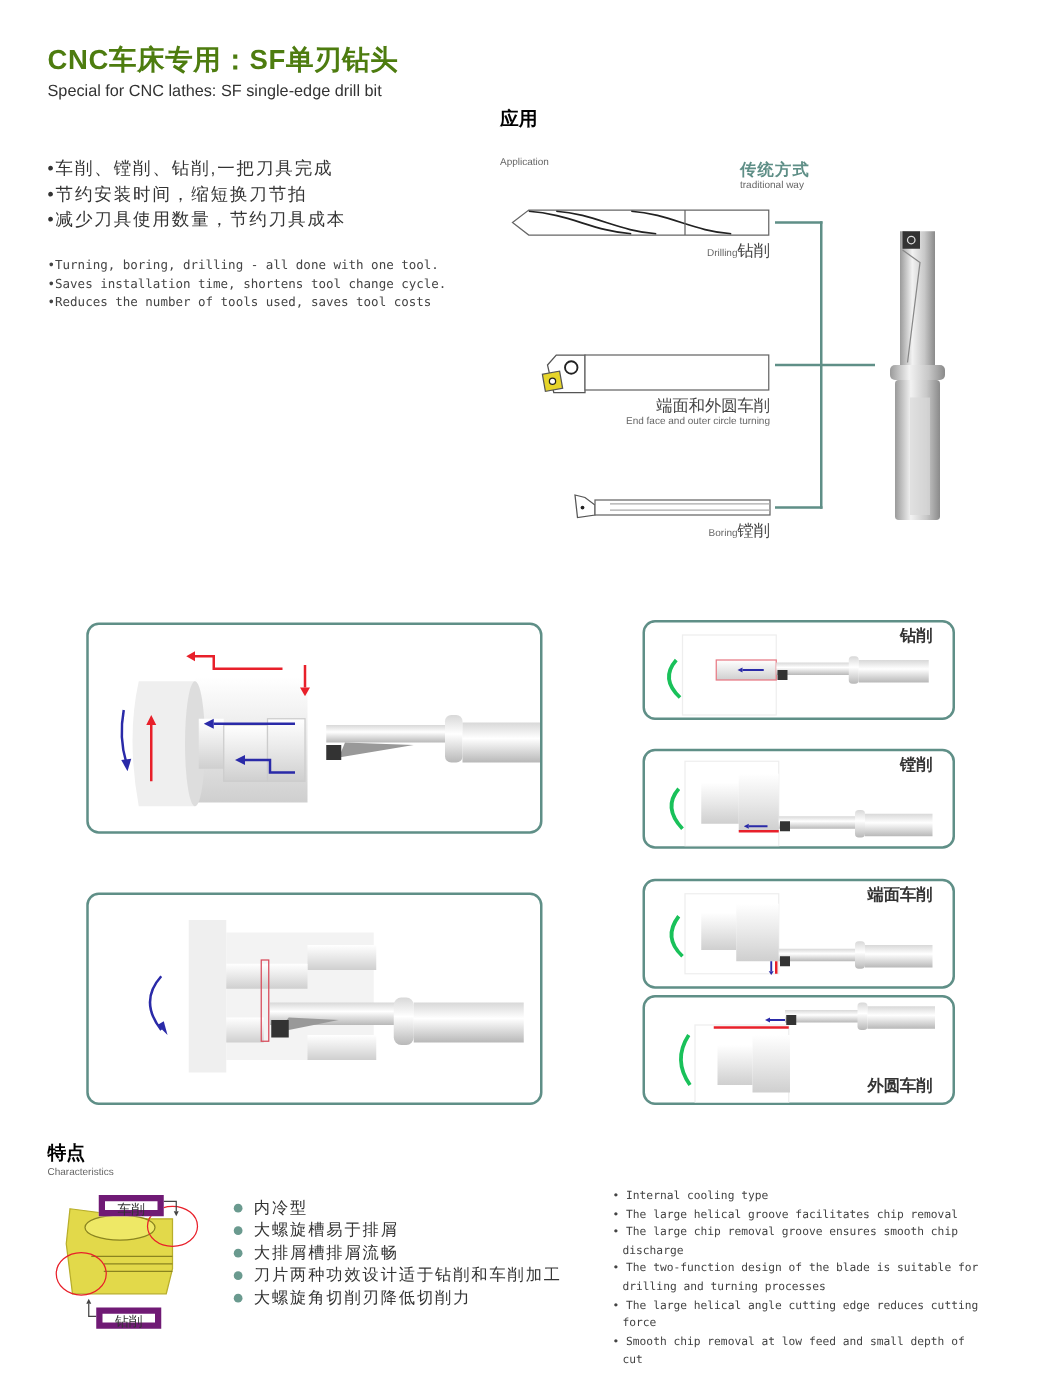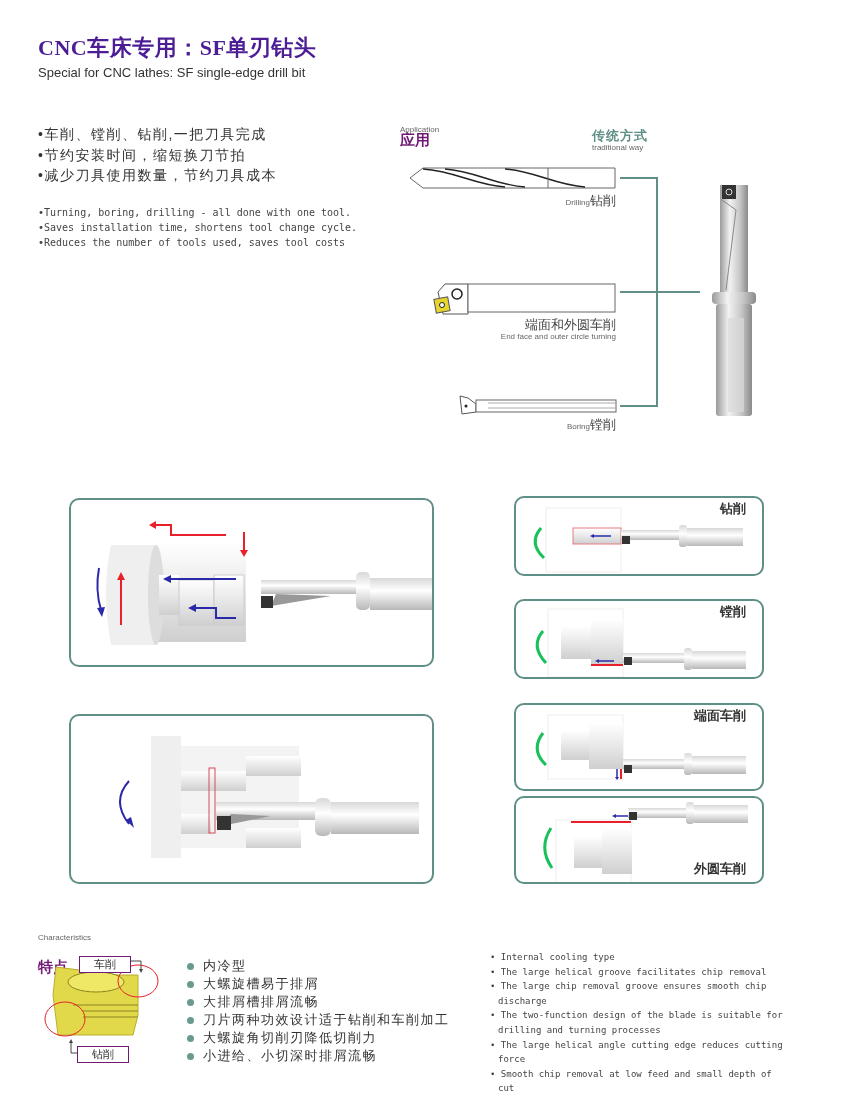--- a/index.html
+++ b/index.html
@@ -1,37 +1,37 @@
 <!DOCTYPE html>
 <html><head>
 <meta charset="utf-8">
 <style>
   * { box-sizing: border-box; margin: 0; padding: 0; }
   html, body { width: 850px; height: 1100px; background: #ffffff; overflow: hidden; }
   body { position: relative; font-family: "Liberation Sans", "DejaVu Sans", sans-serif; color: #333; }
   .abs { position: absolute; }
-  .title-cn { left: 38px; top: 33px; font-family: Liberation Serif, serif; font-weight: bold; font-size: 22px; color: #4c1d95; letter-spacing: 0.5px; }
+  .title-cn { left: 38px; top: 33px; font-family: Liberation Sans, sans-serif; font-weight: bold; font-size: 22px; color: #4d7c0f; letter-spacing: 0.5px; }
   .title-en { left: 38px; top: 65px; font-size: 13px; color: #333; }
-  .sec-cn { font-weight: bold; color: #701a75; font-size: 15px; margin-top: 45px; }
+  .sec-cn { font-weight: bold; color: #000000; font-size: 15px; }
   .sec-en { font-size: 8px; color: #666; }
   .bullet-cn { left: 38px; font-size: 14px; color: #333; letter-spacing: 1.5px; }
   .bullet-en { left: 38px; font-family: "DejaVu Sans Mono", "Liberation Mono", monospace; font-size: 10px; color: #444; }
   .trad-cn { left: 592px; top: 127px; font-size: 13px; font-weight: bold; color: #5f8f87; letter-spacing: 1px; }
   .trad-en { left: 592px; top: 143px; font-size: 8px; color: #666; }
   .tool-label { font-size: 13px; color: #444; text-align: right; }
   .tool-label small { font-size: 8px; color: #666; }
   .line { background: #5f8f87; position: absolute; }
   .panel { position: absolute; border: 2px solid #5f8f87; border-radius: 10px; background: #fff; overflow: hidden; }
   .mini-title { position: absolute; font-weight: bold; font-size: 13px; color: #333; }
   .char-list { left: 187px; top: 957px; font-size: 13px; color: #333; letter-spacing: 1.5px; line-height: 18px; }
   .char-list li { list-style: none; position: relative; padding-left: 16px; }
   .char-list li::before { content: ""; position: absolute; left: 0; top: 6px; width: 7px; height: 7px; border-radius: 50%; background: #6a9a8f; }
   .char-en { left: 490px; top: 950px; font-family: "DejaVu Sans Mono", "Liberation Mono", monospace; font-size: 9px; color: #444; line-height: 14.6px; width: 300px; }
   .char-en div { padding-left: 8px; text-indent: -8px; }
-  .label-box { position: absolute; border: 1px solid #701a75; background: #fff; font-size: 11px; color: #333; text-align: center; }
+  .label-box { position: absolute; border: 5px solid #701a75; background: #fff; font-size: 11px; color: #333; text-align: center; }
 </style>
 </head>
 <body>
 
 <div class="abs title-cn">CNC车床专用：SF单刃钻头</div>
 <div class="abs title-en">Special for CNC lathes: SF single-edge drill bit</div>
 
 <div class="abs sec-cn" style="left:400px;top:86px;">应用</div>
 <div class="abs sec-en" style="left:400px;top:105px;margin-top:20px;">Application</div>
 
@@ -239,21 +239,20 @@
 </svg>
 <div class="label-box" style="left:79px;top:956px;width:52px;height:17px;line-height:15px;">车削</div>
 <div class="label-box" style="left:77px;top:1046px;width:52px;height:17px;line-height:15px;">钻削</div>
 
 <ul class="abs char-list">
   <li>内冷型</li>
   <li>大螺旋槽易于排屑</li>
   <li>大排屑槽排屑流畅</li>
   <li>刀片两种功效设计适于钻削和车削加工</li>
   <li>大螺旋角切削刃降低切削力</li>
-  <li>小进给、小切深时排屑流畅</li>
 </ul>
 
 <div class="abs char-en">
   <div>• Internal cooling type</div>
   <div>• The large helical groove facilitates chip removal</div>
   <div>• The large chip removal groove ensures smooth chip discharge</div>
   <div>• The two-function design of the blade is suitable for drilling and turning processes</div>
   <div>• The large helical angle cutting edge reduces cutting force</div>
   <div>• Smooth chip removal at low feed and small depth of cut</div>
 </div>

